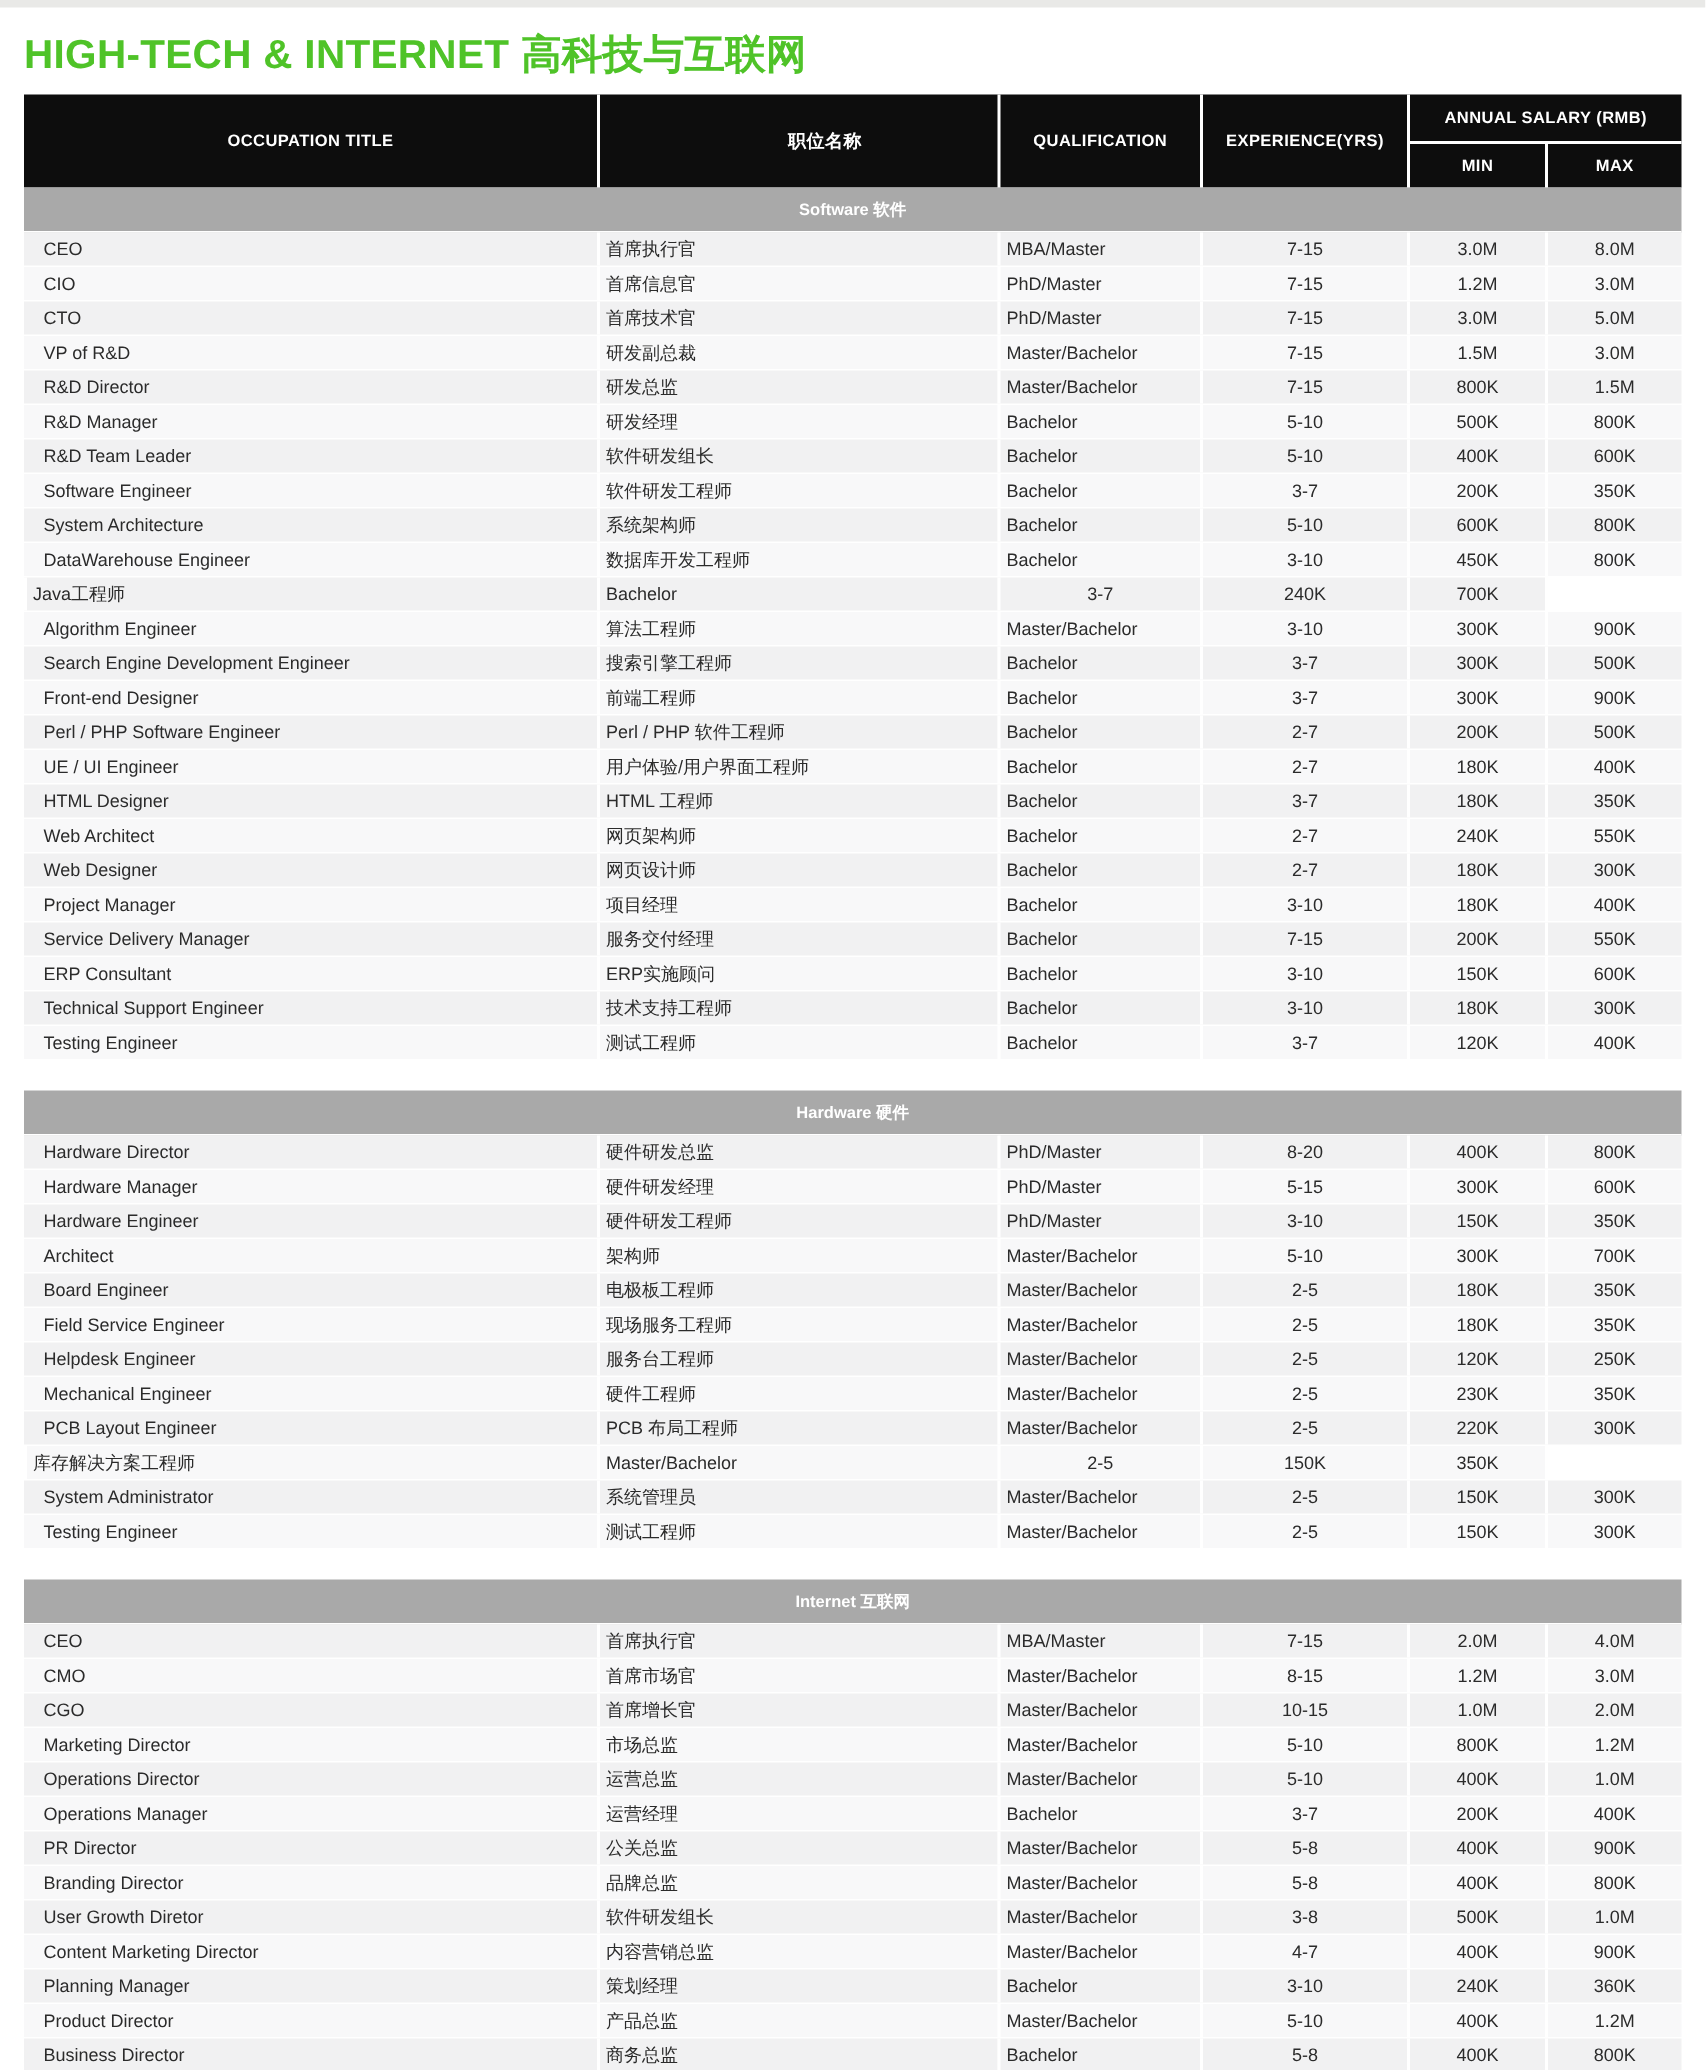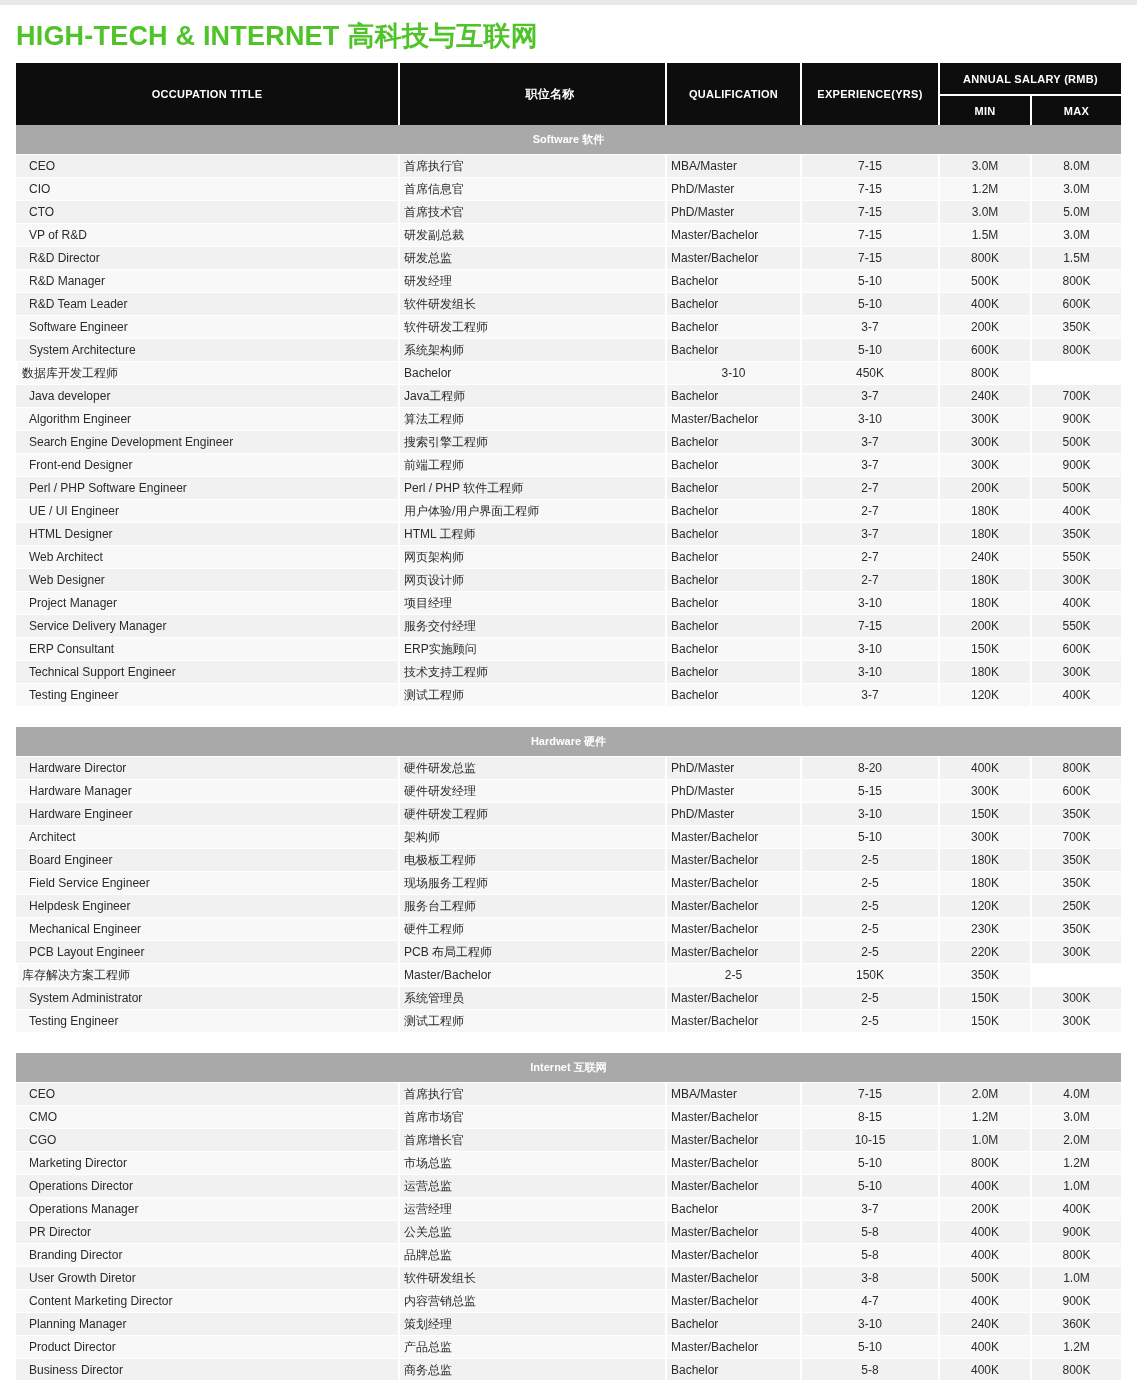--- a/index.html
+++ b/index.html
@@ -153,28 +153,28 @@
       </div>
       <div class="grid-cols row odd">
         <div class="cell c0">System Architecture</div>
         <div class="cell c1">系统架构师</div>
         <div class="cell c2">Bachelor</div>
         <div class="cell c3 center">5-10</div>
         <div class="cell c4 center">600K</div>
         <div class="cell c5 center">800K</div>
       </div>
       <div class="grid-cols row even">
+        <div class="cell c0">DataWarehouse Engineer</div>
         <div class="cell c1">数据库开发工程师</div>
         <div class="cell c2">Bachelor</div>
         <div class="cell c3 center">3-10</div>
         <div class="cell c4 center">450K</div>
         <div class="cell c5 center">800K</div>
       </div>
       <div class="grid-cols row odd">
-        <div class="cell c0">Java developer</div>
         <div class="cell c1">Java工程师</div>
         <div class="cell c2">Bachelor</div>
         <div class="cell c3 center">3-7</div>
         <div class="cell c4 center">240K</div>
         <div class="cell c5 center">700K</div>
       </div>
       <div class="grid-cols row even">
         <div class="cell c0">Algorithm Engineer</div>
         <div class="cell c1">算法工程师</div>
         <div class="cell c2">Master/Bachelor</div>

